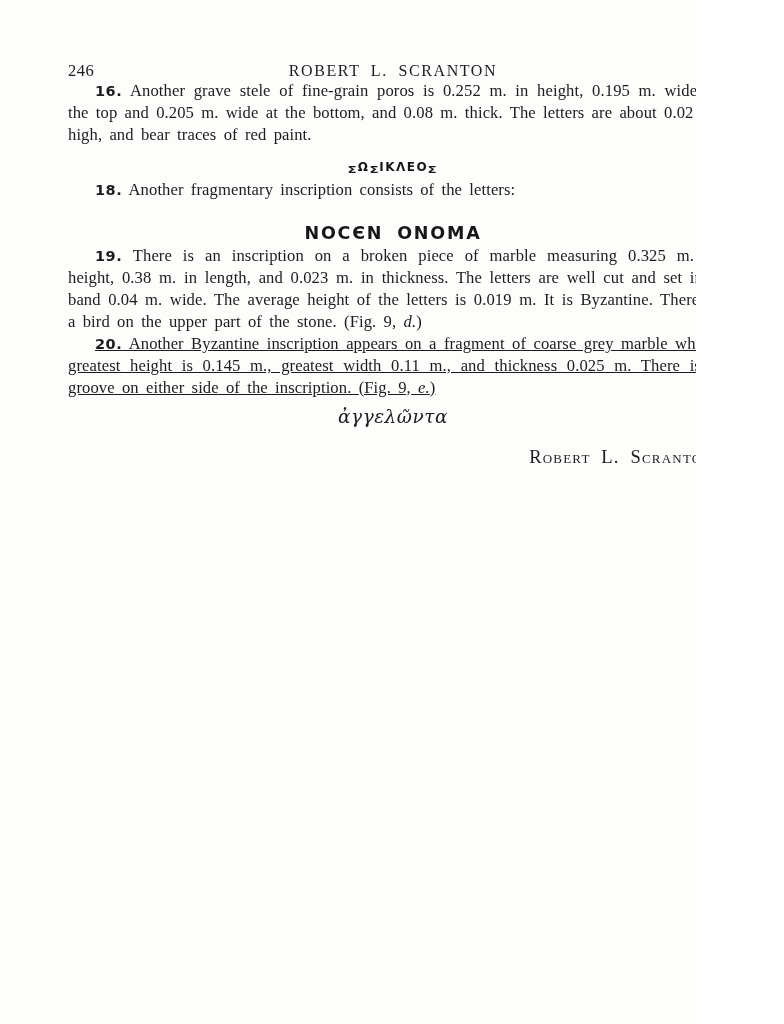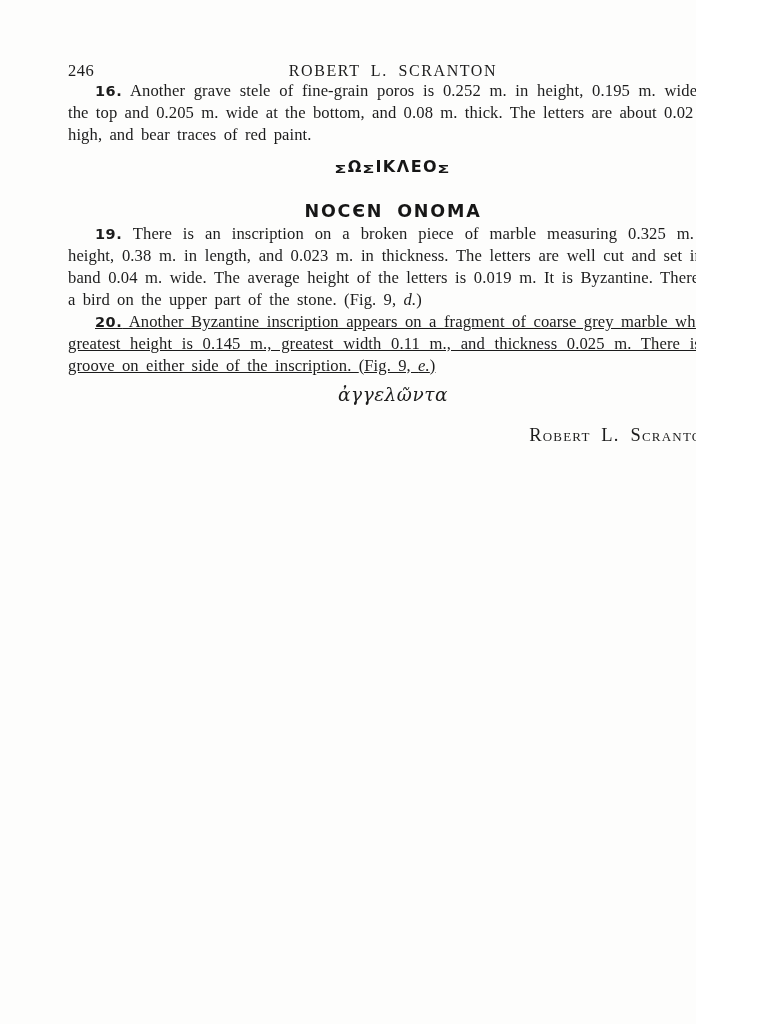--- a/index.html
+++ b/index.html
@@ -67,21 +67,21 @@
   .mt-p20 { margin-top: 9px; text-decoration: underline; }
   
   .insc-line {
     text-align: center;
     font-family: "DejaVu Sans", sans-serif;
     font-weight: bold;
     color: #161616;
   }
   .insc-sosikleos {
     margin-top: 9px;
-    font-size: 16px;
+    font-size: 12px;
     line-height: 24px;
     letter-spacing: 1.5px;
   }
   .sigma-glyph {
     display: inline-block;
     transform: scale(1.12, 0.66);
     transform-origin: 50% 88%;
   }
   .insc-nocen {
     margin-top: 20px;
@@ -132,20 +132,21 @@
     <div class="header">
       <span class="page-number">246</span>
       <div class="running-title">ROBERT L. SCRANTON</div>
     </div>
 
     <p class="body mt-p16"><span class="pnum">16.</span><span> Another grave stele of fine-grain poros is 0.252 m. in height, 0.195 m. wide at the top and 0.205 m. wide at the bottom, and 0.08 m. thick. The letters are about 0.02 m. high, and bear traces of red paint.</span></p>
 
     <div class="insc-line insc-sosikleos"><span class="sigma-glyph">Σ</span><span>Ω</span><span class="sigma-glyph">Σ</span><span>ΙΚΛΕΟ</span><span class="sigma-glyph">Σ</span></div>
 
 
+    <p class="body single mt-p18"><span class="pnum">18.</span><span> Another fragmentary inscription consists of the letters:</span></p>
 
     <div class="insc-line insc-nocen">NOCЄN ONOMA</div>
 
     <p class="body mt-p19"><span class="pnum">19.</span><span> There is an inscription on a broken piece of marble measuring 0.325 m. in height, 0.38 m. in length, and 0.023 m. in thickness. The letters are well cut and set in a band 0.04 m. wide. The average height of the letters is 0.019 m. It is Byzantine. There is a bird on the upper part of the stone. </span><span> (Fig. 9, </span><span class="fig-letter">d.</span><span>)</span></p>
 
     <p class="body mt-p20"><span class="pnum">20.</span><span> Another Byzantine inscription appears on a fragment of coarse grey marble whose greatest height is 0.145 m., greatest width 0.11 m., and thickness 0.025 m. There is a groove on either side of the inscription. </span><span> (Fig. 9, </span><span class="fig-letter">e.</span><span>)</span></p>
 
     <div class="greek-line">ἀγγελῶντα</div>
 
     <div class="signature">Robert L. Scranton</div>

